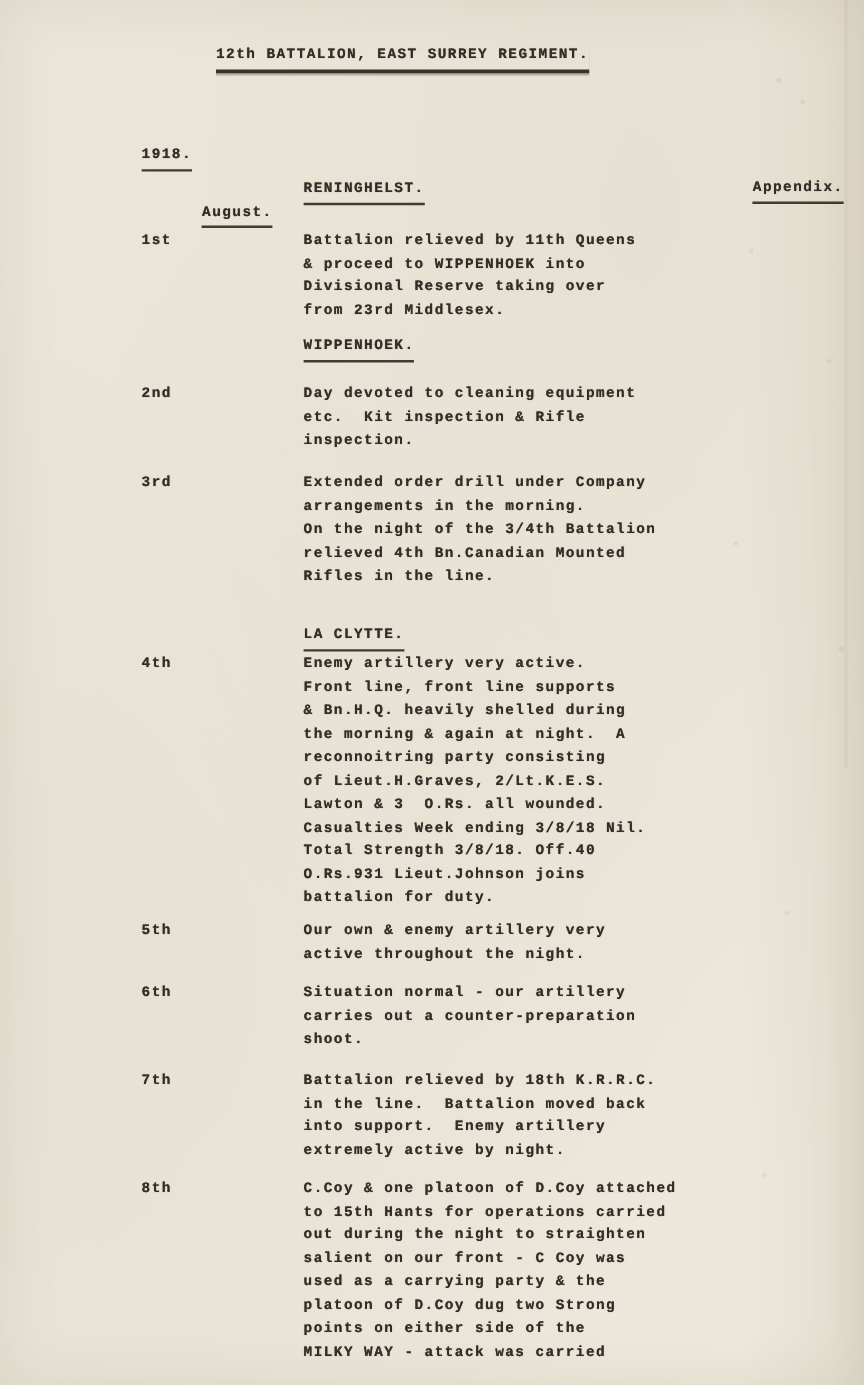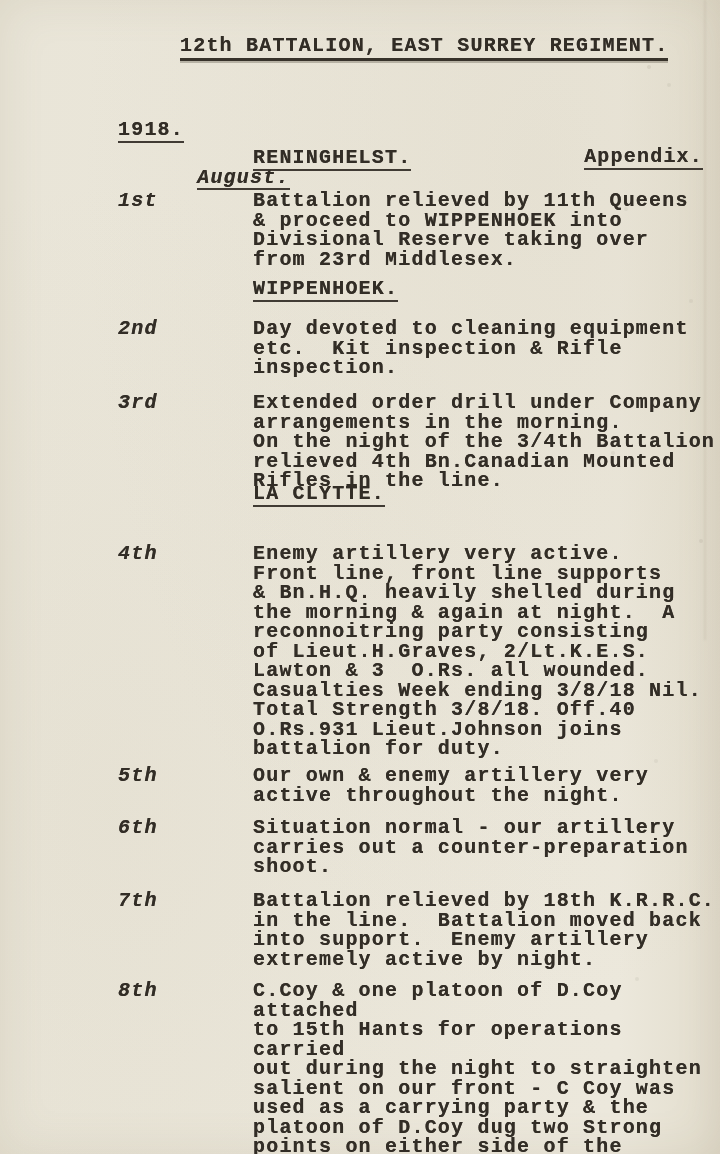--- a/index.html
+++ b/index.html
@@ -12,21 +12,21 @@
     position: relative;
     width: 720px; height: 1154px;
     overflow: hidden;
     color: #322d26;
     background-color: #eae6da;
     background-image:
       radial-gradient(ellipse at 75% 15%, rgba(198,188,162,0.16), transparent 60%),
       radial-gradient(ellipse at 15% 70%, rgba(204,195,172,0.12), transparent 55%),
       linear-gradient(90deg, #e9e5d8 0%, #ece8dc 86%, #e5e0d1 96%, #e0dacb 100%);
     box-shadow: inset 0 0 46px rgba(140,125,95,0.14);
-    font-size: 20px;
+    font-size: 12px;
     font-weight: bold;
     letter-spacing: 1.2px;
     line-height: 19.5px;
   }
   .txt { text-shadow: 0 0 0.6px rgba(50,45,38,0.85); }
   .abs { position: absolute; }
   .u {
     display: inline-block;
     border-bottom: 2px solid rgba(50,45,38,0.92);
     padding-bottom: 1px;
@@ -36,21 +36,21 @@
     border-bottom: 3px solid rgba(45,40,33,0.95);
     padding-bottom: 2px;
     box-shadow: 0 2px 0 rgba(70,62,50,0.30);
   }
   .row {
     position: absolute;
     left: 118px;
     display: flex;
     align-items: flex-start;
   }
-  .date { width: 135px; flex: none; white-space: pre; font-style: italic; }
+  .date { width: 135px; flex: none; white-space: pre; }
   .body { white-space: pre-wrap; width: 470px; }
   .heading-abs { position: absolute; left: 253px; }
   .crease {
     position: absolute; top: 0; right: 14px;
     width: 2px; height: 640px;
     background: rgba(120,108,86,0.10);
     filter: blur(1px);
   }
   .speckles {
     position: absolute; top: 0; left: 0; width: 2px; height: 2px;
@@ -116,21 +116,21 @@
 
   <div class="row txt" style="top:393px;">
     <div class="date">3rd</div>
     <div class="body">Extended order drill under Company
 arrangements in the morning.
 On the night of the 3/4th Battalion
 relieved 4th Bn.Canadian Mounted
 Rifles in the line.</div>
   </div>
 
-  <div class="heading-abs txt" style="top:484px;">
+  <div class="heading-abs txt" style="top:520px;">
     <span class="u">LA CLYTTE.</span>
   </div>
 
   <div class="row txt" style="top:544px;">
     <div class="date">4th</div>
     <div class="body">Enemy artillery very active.
 Front line, front line supports
 &amp; Bn.H.Q. heavily shelled during
 the morning &amp; again at night.  A
 reconnoitring party consisting

